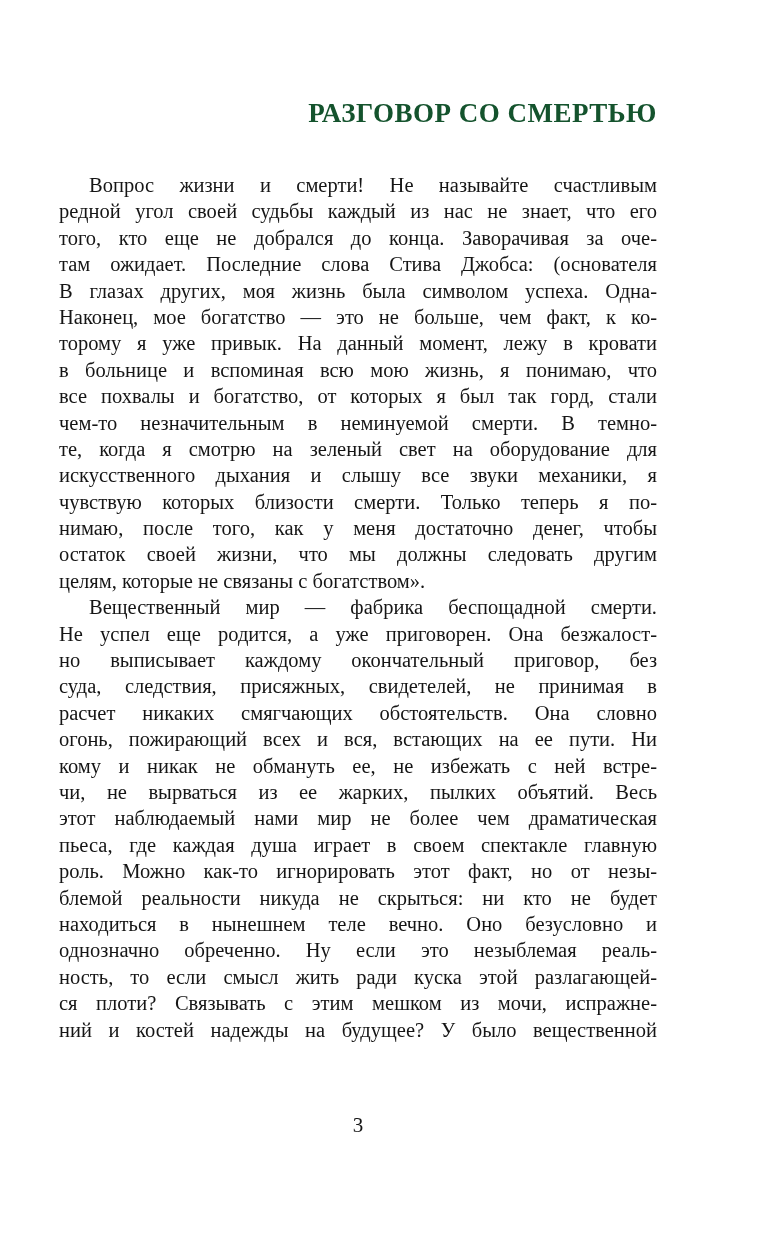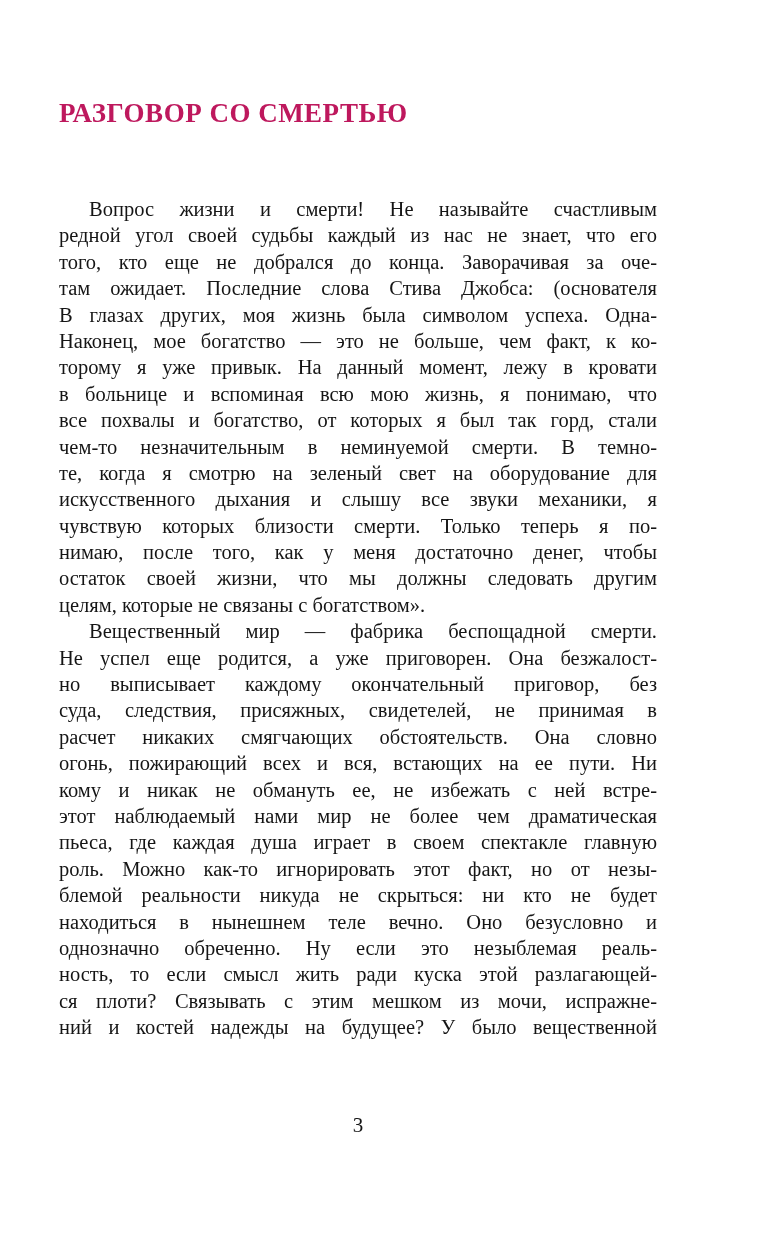--- a/index.html
+++ b/index.html
@@ -15,30 +15,30 @@
     overflow: hidden;
     font-family: "Liberation Serif", "DejaVu Serif", serif;
     color: #151515;
   }
   .chapter-title {
     position: absolute;
     top: 98px;
     left: 59px;
     width: 598px;
     margin: 0;
-    text-align: left;
+    text-align: right;
     font-size: 27px;
     font-weight: bold;
     letter-spacing: 0.5px;
-    color: #be185d;
+    color: #14532d;
     white-space: nowrap;
   }
   .text-block {
     position: absolute;
-    top: 196px;
+    top: 172px;
     left: 59px;
     width: 598px;
   }
   .line {
     font-size: 20.5px;
     line-height: 26.4px;
     height: 26.4px;
     text-align: justify;
     text-align-last: justify;
     -moz-text-align-last: justify;
@@ -84,20 +84,21 @@
       <div class="line">нимаю, после того, как у меня достаточно денег, чтобы</div>
       <div class="line">остаток своей жизни, что мы должны следовать другим</div>
       <div class="line left-last">целям, которые не связаны с богатством».</div>
       <div class="line indent">Вещественный мир — фабрика беспощадной смерти.</div>
       <div class="line">Не успел еще родится, а уже приговорен. Она безжалост-</div>
       <div class="line">но выписывает каждому окончательный приговор, без</div>
       <div class="line">суда, следствия, присяжных, свидетелей, не принимая в</div>
       <div class="line">расчет никаких смягчающих обстоятельств. Она словно</div>
       <div class="line">огонь, пожирающий всех и вся, встающих на ее пути. Ни</div>
       <div class="line">кому и никак не обмануть ее, не избежать с ней встре-</div>
+      <div class="line">чи, не вырваться из ее жарких, пылких объятий. Весь</div>
       <div class="line">этот наблюдаемый нами мир не более чем драматическая</div>
       <div class="line">пьеса, где каждая душа играет в своем спектакле главную</div>
       <div class="line">роль. Можно как-то игнорировать этот факт, но от незы-</div>
       <div class="line">блемой реальности никуда не скрыться: ни кто не будет</div>
       <div class="line">находиться в нынешнем теле вечно. Оно безусловно и</div>
       <div class="line">однозначно обреченно. Ну если это незыблемая реаль-</div>
       <div class="line">ность, то если смысл жить ради куска этой разлагающей-</div>
       <div class="line">ся плоти? Связывать с этим мешком из мочи, испражне-</div>
       <div class="line">ний и костей надежды на будущее? У было вещественной</div>
     </div>

